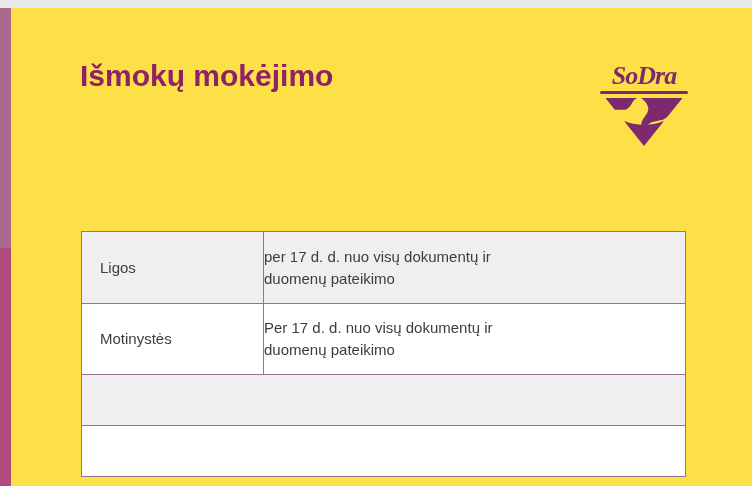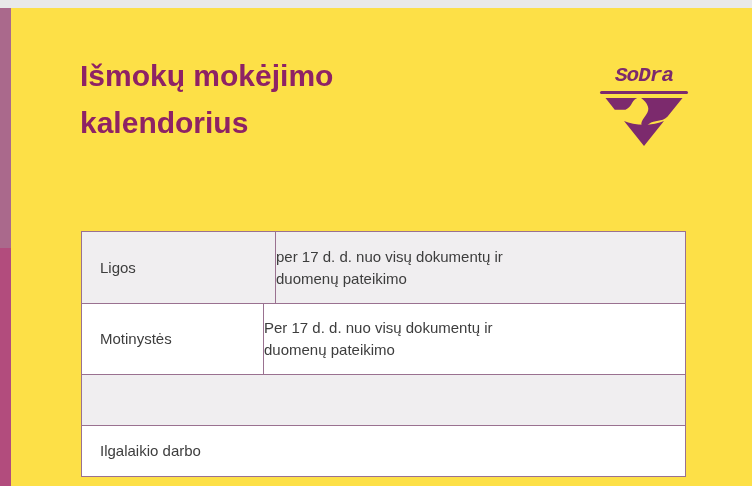--- a/index.html
+++ b/index.html
@@ -25,42 +25,42 @@
     position:absolute;left:80px;top:44px;
     font-size:30px;font-weight:bold;line-height:47px;
     color:#8e2265;letter-spacing:0px;
   }
   
   .logo{
     position:absolute;left:596px;top:54px;width:96px;
     text-align:center;color:#7c2a6d;
   }
   .logo-text{
-    font-family:Liberation Mono, monospace;
+    font-family:Liberation Serif, serif;
     font-style:italic;font-weight:bold;
-    font-size:21px;line-height:28px;letter-spacing:-1px;
+    font-size:26px;line-height:28px;letter-spacing:-1px;
   }
   .logo-underline{
     width:88px;height:2.5px;background:#7c2a6d;
     margin:1px auto 0 auto;border-radius:2px;
   }
   .logo-mark{display:block;margin:3px auto 0 auto;}
   
   .table{
     position:absolute;left:81px;top:223px;width:605px;
     border:1px solid #9a7190;
     box-sizing:border-box;
     background:#ffffff;
   }
   .trow{
     display:flex;
     border-top:1px solid #9a7190;
     box-sizing:border-box;
   }
-  .trow:first-child{border-top:none;gap:12px;}
+  .trow:first-child{border-top:none;}
   .trow.shaded{background:#f0eef0;}
   .r1{height:71px;}
   .r2{height:71px;justify-content:space-between;}
   .r3{height:51px;}
   .r4{height:51px;}
   .tcell{
     display:flex;align-items:center;
     box-sizing:border-box;
     color:#3d3d3d;font-size:15px;line-height:22px;
   }
@@ -78,21 +78,20 @@
 </head>
 <body>
 
 <div class="slide">
 
   <div class="accent-top"></div>
   <div class="accent-bottom"></div>
 
   <div class="title">
     <div>Išmokų mokėjimo</div>
-    <div>kalendorius</div>
   </div>
 
   <div class="logo">
     <div class="logo-text">SoDra</div>
     <div class="logo-underline"></div>
     <svg class="logo-mark" width="78" height="50" viewBox="0 0 80 50" aria-hidden="true">
       <g fill="#7c2a6d">
 
         <path d="M0.5,0.5 L33,0.5 C26,4 29,8.5 21,12.5 L10,12.5 Z"></path>
 
@@ -114,17 +113,16 @@
 duomenų pateikimo</div>
     </div>
     <div class="trow r2">
       <div class="tcell label">Motinystės</div>
       <div class="tcell value">Per 17 d. d. nuo visų dokumentų ir
 duomenų pateikimo</div>
     </div>
     <div class="trow r3 shaded">
     </div>
     <div class="trow r4">
-      <div class="tcell label">Ilgalaikio darbo</div>
     </div>
   </div>
 
 </div>
 
 </body></html>

